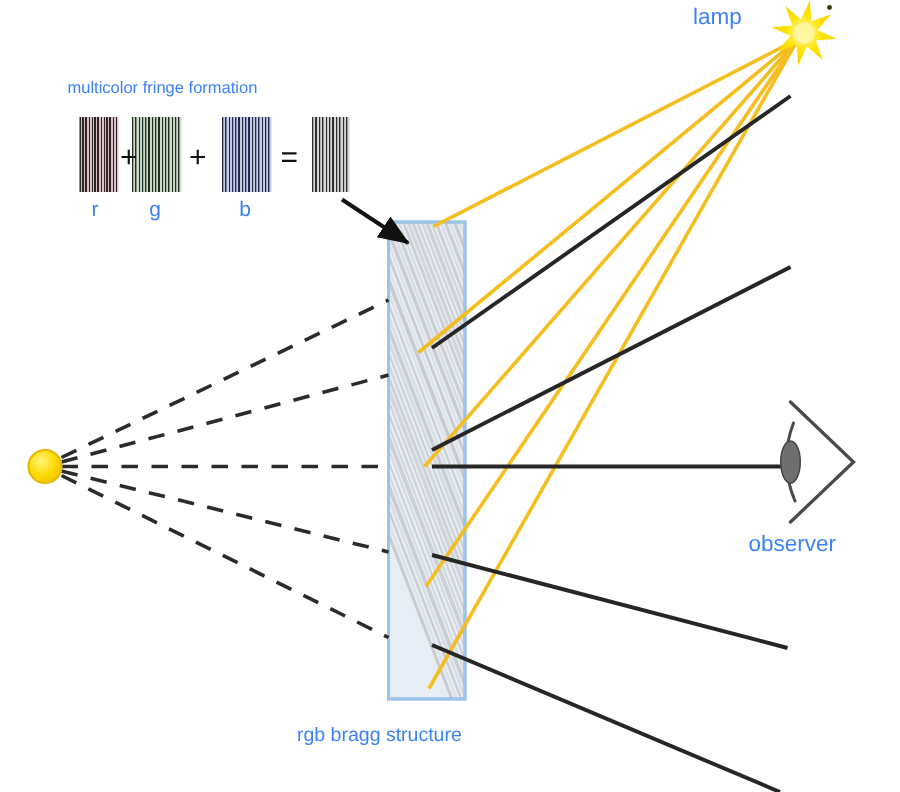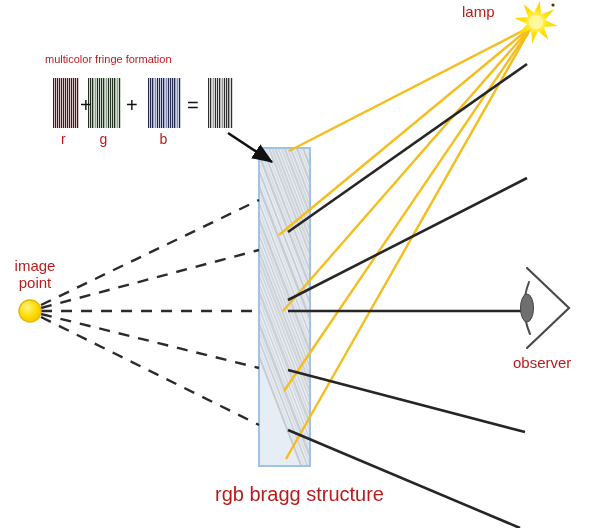--- a/index.html
+++ b/index.html
@@ -1,27 +1,27 @@
 <!DOCTYPE html>
 <html><head>
 <meta charset="utf-8">
 <style>
   html,body{margin:0;padding:0;background:#ffffff;}
   body{width:600px;height:528px;position:relative;overflow:hidden;
        font-family:"Liberation Sans","DejaVu Sans",sans-serif;color:#1a1a1a;}
   #stage{position:absolute;left:0;top:0;width:600px;height:528px;}
   svg.layer{position:absolute;left:0;top:0;width:600px;height:528px;}
-  .lbl{position:absolute;white-space:pre;line-height:1.12;color:#b91c1c;}
+  .lbl{position:absolute;white-space:pre;line-height:1.12;color:#3b82f6;}
   .lbl-title{font-size:11px;}
   .lbl-rgb{font-size:14px;}
   .lbl-lamp{font-size:15px;}
   .lbl-img{font-size:15px;text-align:center;}
   .lbl-obs{font-size:15px;}
   .lbl-refl{font-size:15px;}
-  .lbl-struct{font-size:20px;text-align:right;}
+  .lbl-struct{font-size:13px;text-align:left;}
   .fringe{position:absolute;}
   .op{position:absolute;font-size:20px;color:#111;}
 </style>
 </head>
 <body>
 
 <div id="stage">
 
   <svg class="layer" id="main-svg" viewBox="0 0 600 528">
     <defs>
@@ -202,21 +202,19 @@
   <div id="fringeLabelHost">
       <div class="lbl lbl-rgb" style="left: 61px; top: 132px;">r</div>
       <div class="lbl lbl-rgb" style="left: 99.5px; top: 132px;">g</div>
       <div class="lbl lbl-rgb" style="left: 159.5px; top: 132px;">b</div>
     </div>
 
   <div class="lbl lbl-title" style="left:45px;top:53px;">multicolor fringe formation</div>
 
   <div class="lbl lbl-lamp" style="left:462px;top:4px;">lamp</div>
 
-  <div class="lbl lbl-img" style="left:4px;top:258px;width:62px;">image
-point</div>
-
-  <div class="lbl lbl-obs" style="left:513px;top:355px;">observer</div>
+
+  <div class="lbl lbl-obs" style="left:499px;top:355px;">observer</div>
 
 
   <div class="lbl lbl-struct" style="left:198px;top:483px;width:186px;">rgb bragg structure</div>
 
 </div>
 
 </body></html>

